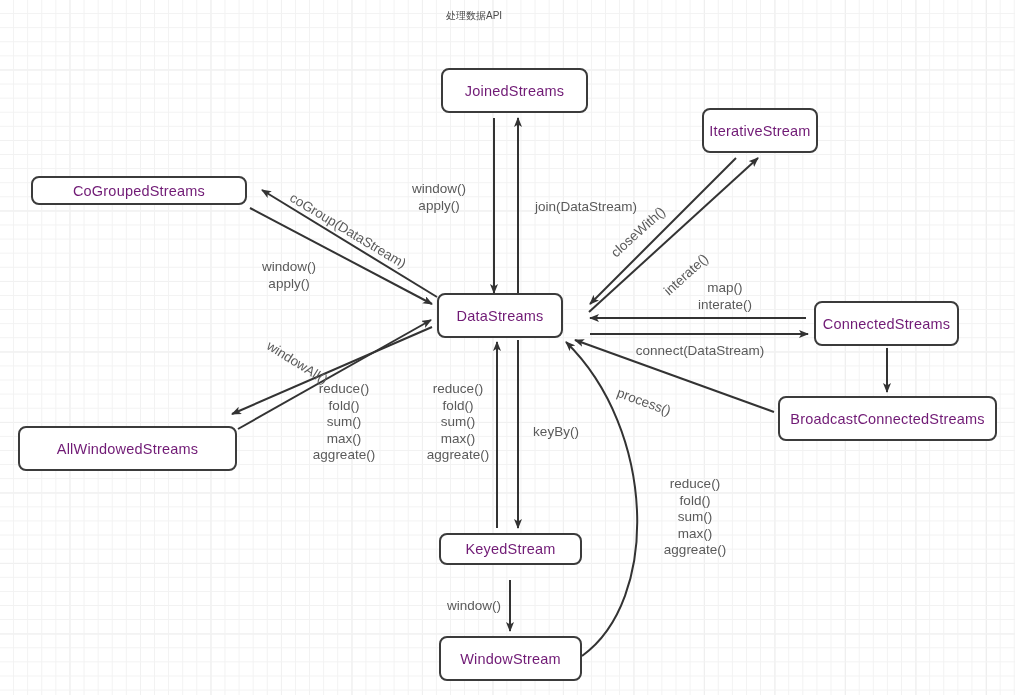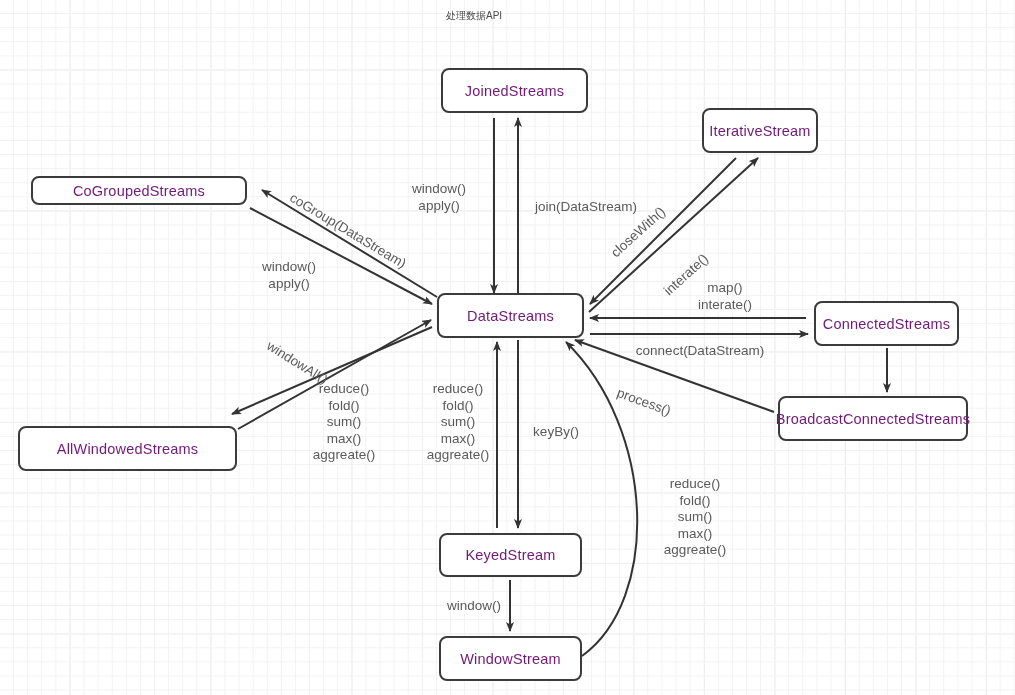--- a/index.html
+++ b/index.html
@@ -97,33 +97,33 @@
   <div id="node-layer">
       <div class="node" style="left: 441px; top: 68px; width: 147px; height: 45px;">
         <span>JoinedStreams</span>
       </div>
       <div class="node" style="left: 702px; top: 108px; width: 116px; height: 45px;">
         <span>IterativeStream</span>
       </div>
       <div class="node" style="left: 31px; top: 176px; width: 216px; height: 29px;">
         <span>CoGroupedStreams</span>
       </div>
-      <div class="node" style="left: 437px; top: 293px; width: 147px; height: 45px;">
+      <div class="node" style="left: 437px; top: 293px; width: 126px; height: 45px;">
         <span>DataStreams</span>
       </div>
       <div class="node" style="left: 814px; top: 301px; width: 145px; height: 45px;">
         <span>ConnectedStreams</span>
       </div>
-      <div class="node" style="left: 778px; top: 396px; width: 190px; height: 45px;">
+      <div class="node" style="left: 778px; top: 396px; width: 219px; height: 45px;">
         <span>BroadcastConnectedStreams</span>
       </div>
       <div class="node" style="left: 18px; top: 426px; width: 219px; height: 45px;">
         <span>AllWindowedStreams</span>
       </div>
-      <div class="node" style="left: 439px; top: 533px; width: 143px; height: 44px;">
+      <div class="node" style="left: 439px; top: 533px; width: 143px; height: 32px;">
         <span>KeyedStream</span>
       </div>
       <div class="node" style="left: 439px; top: 636px; width: 143px; height: 45px;">
         <span>WindowStream</span>
       </div>
     </div>
   <div id="label-layer">
       <div class="lbl" style="left: 439px; top: 181px; transform: translateX(-50%);">window()
 apply()</div>
       <div class="lbl" style="left: 586px; top: 199px; transform: translateX(-50%);">join(DataStream)</div>

